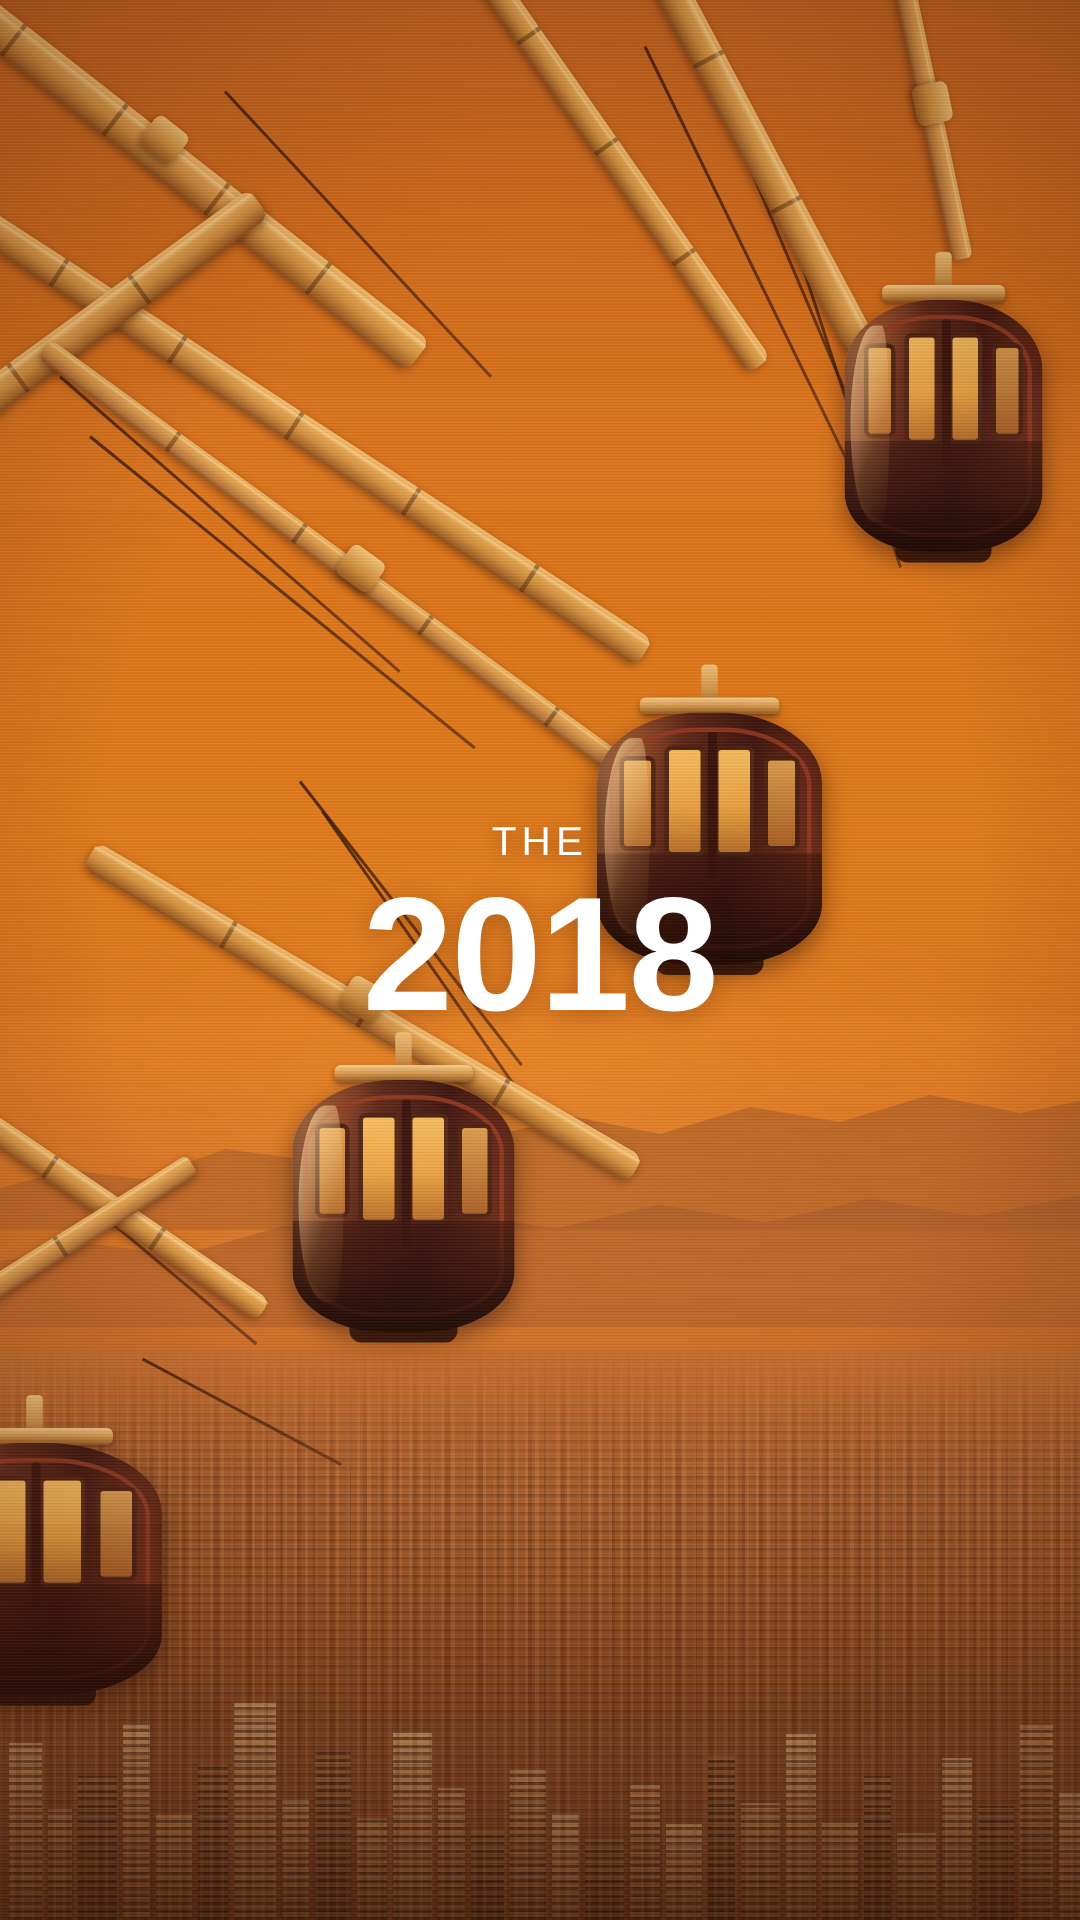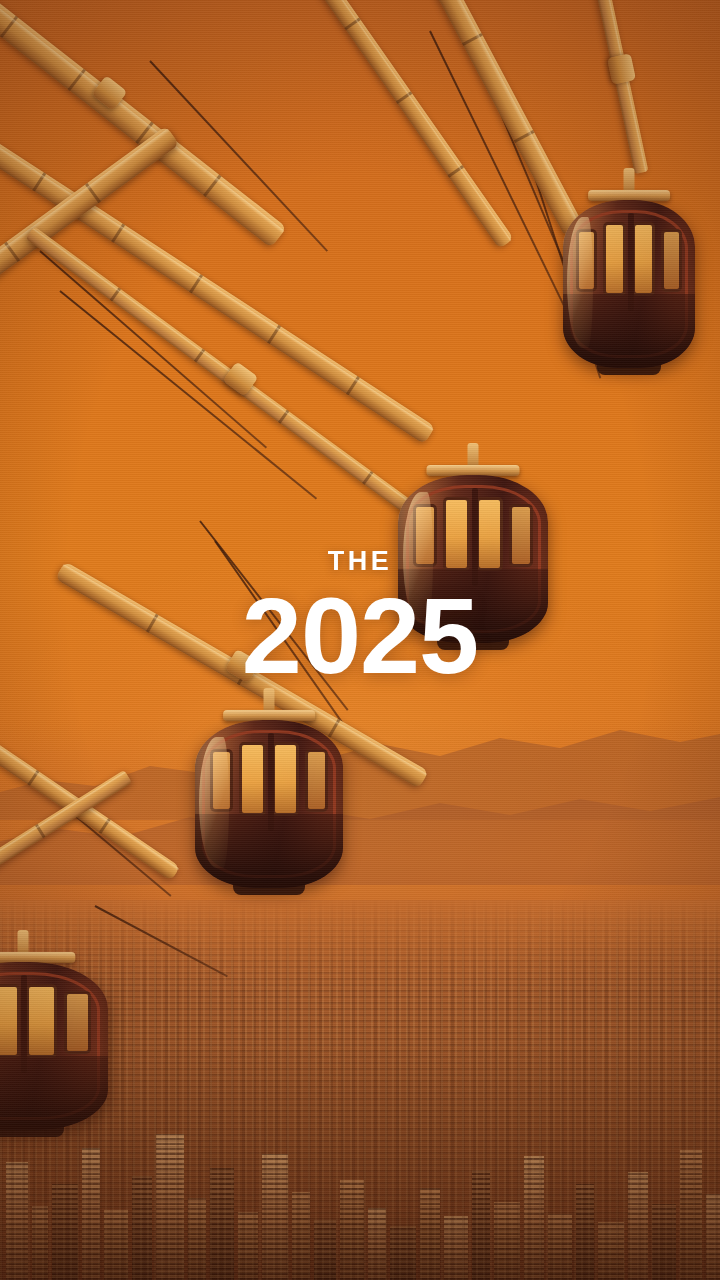--- a/index.html
+++ b/index.html
@@ -180,21 +180,21 @@
   }
 
   
   .titleblock{
     position:absolute; left:0; right:0; top:548px;
     text-align:center;
     color:#ffffff;
     z-index:40;
   }
   .t-the{
-    font-size:27px; font-weight:bold; letter-spacing:3.5px; line-height:1;
+    font-size:27px; font-weight:normal; letter-spacing:3.5px; line-height:1;
     text-shadow:0 2px 10px rgba(70,26,6,.35);
   }
   .t-year{
     font-size:108px; font-weight:bold; letter-spacing:-1px; line-height:1;
     margin-top:7px;
     text-shadow:0 3px 16px rgba(70,26,6,.30);
   }
   .t-season{
     font-size:27px; font-weight:bold; letter-spacing:3.5px; line-height:1;
     margin-top:14px;
@@ -398,18 +398,18 @@
           <div class="g-win sm" style="left: 74%; top: 17%; width: 16%; height: 38%;"></div>
           <div class="g-split" style="left: 49%;"></div>
           <div class="g-lower"></div>
         </div>
         <div class="g-feet"></div>
       </div>
     </div>
 
   <div class="titleblock">
     <div class="t-the">THE</div>
-    <div class="t-year">2025</div>
+    <div class="t-year">2018</div>
   </div>
 
   <div class="vignette"></div>
   <div class="grain"></div>
 </div>
 
 </body></html>

